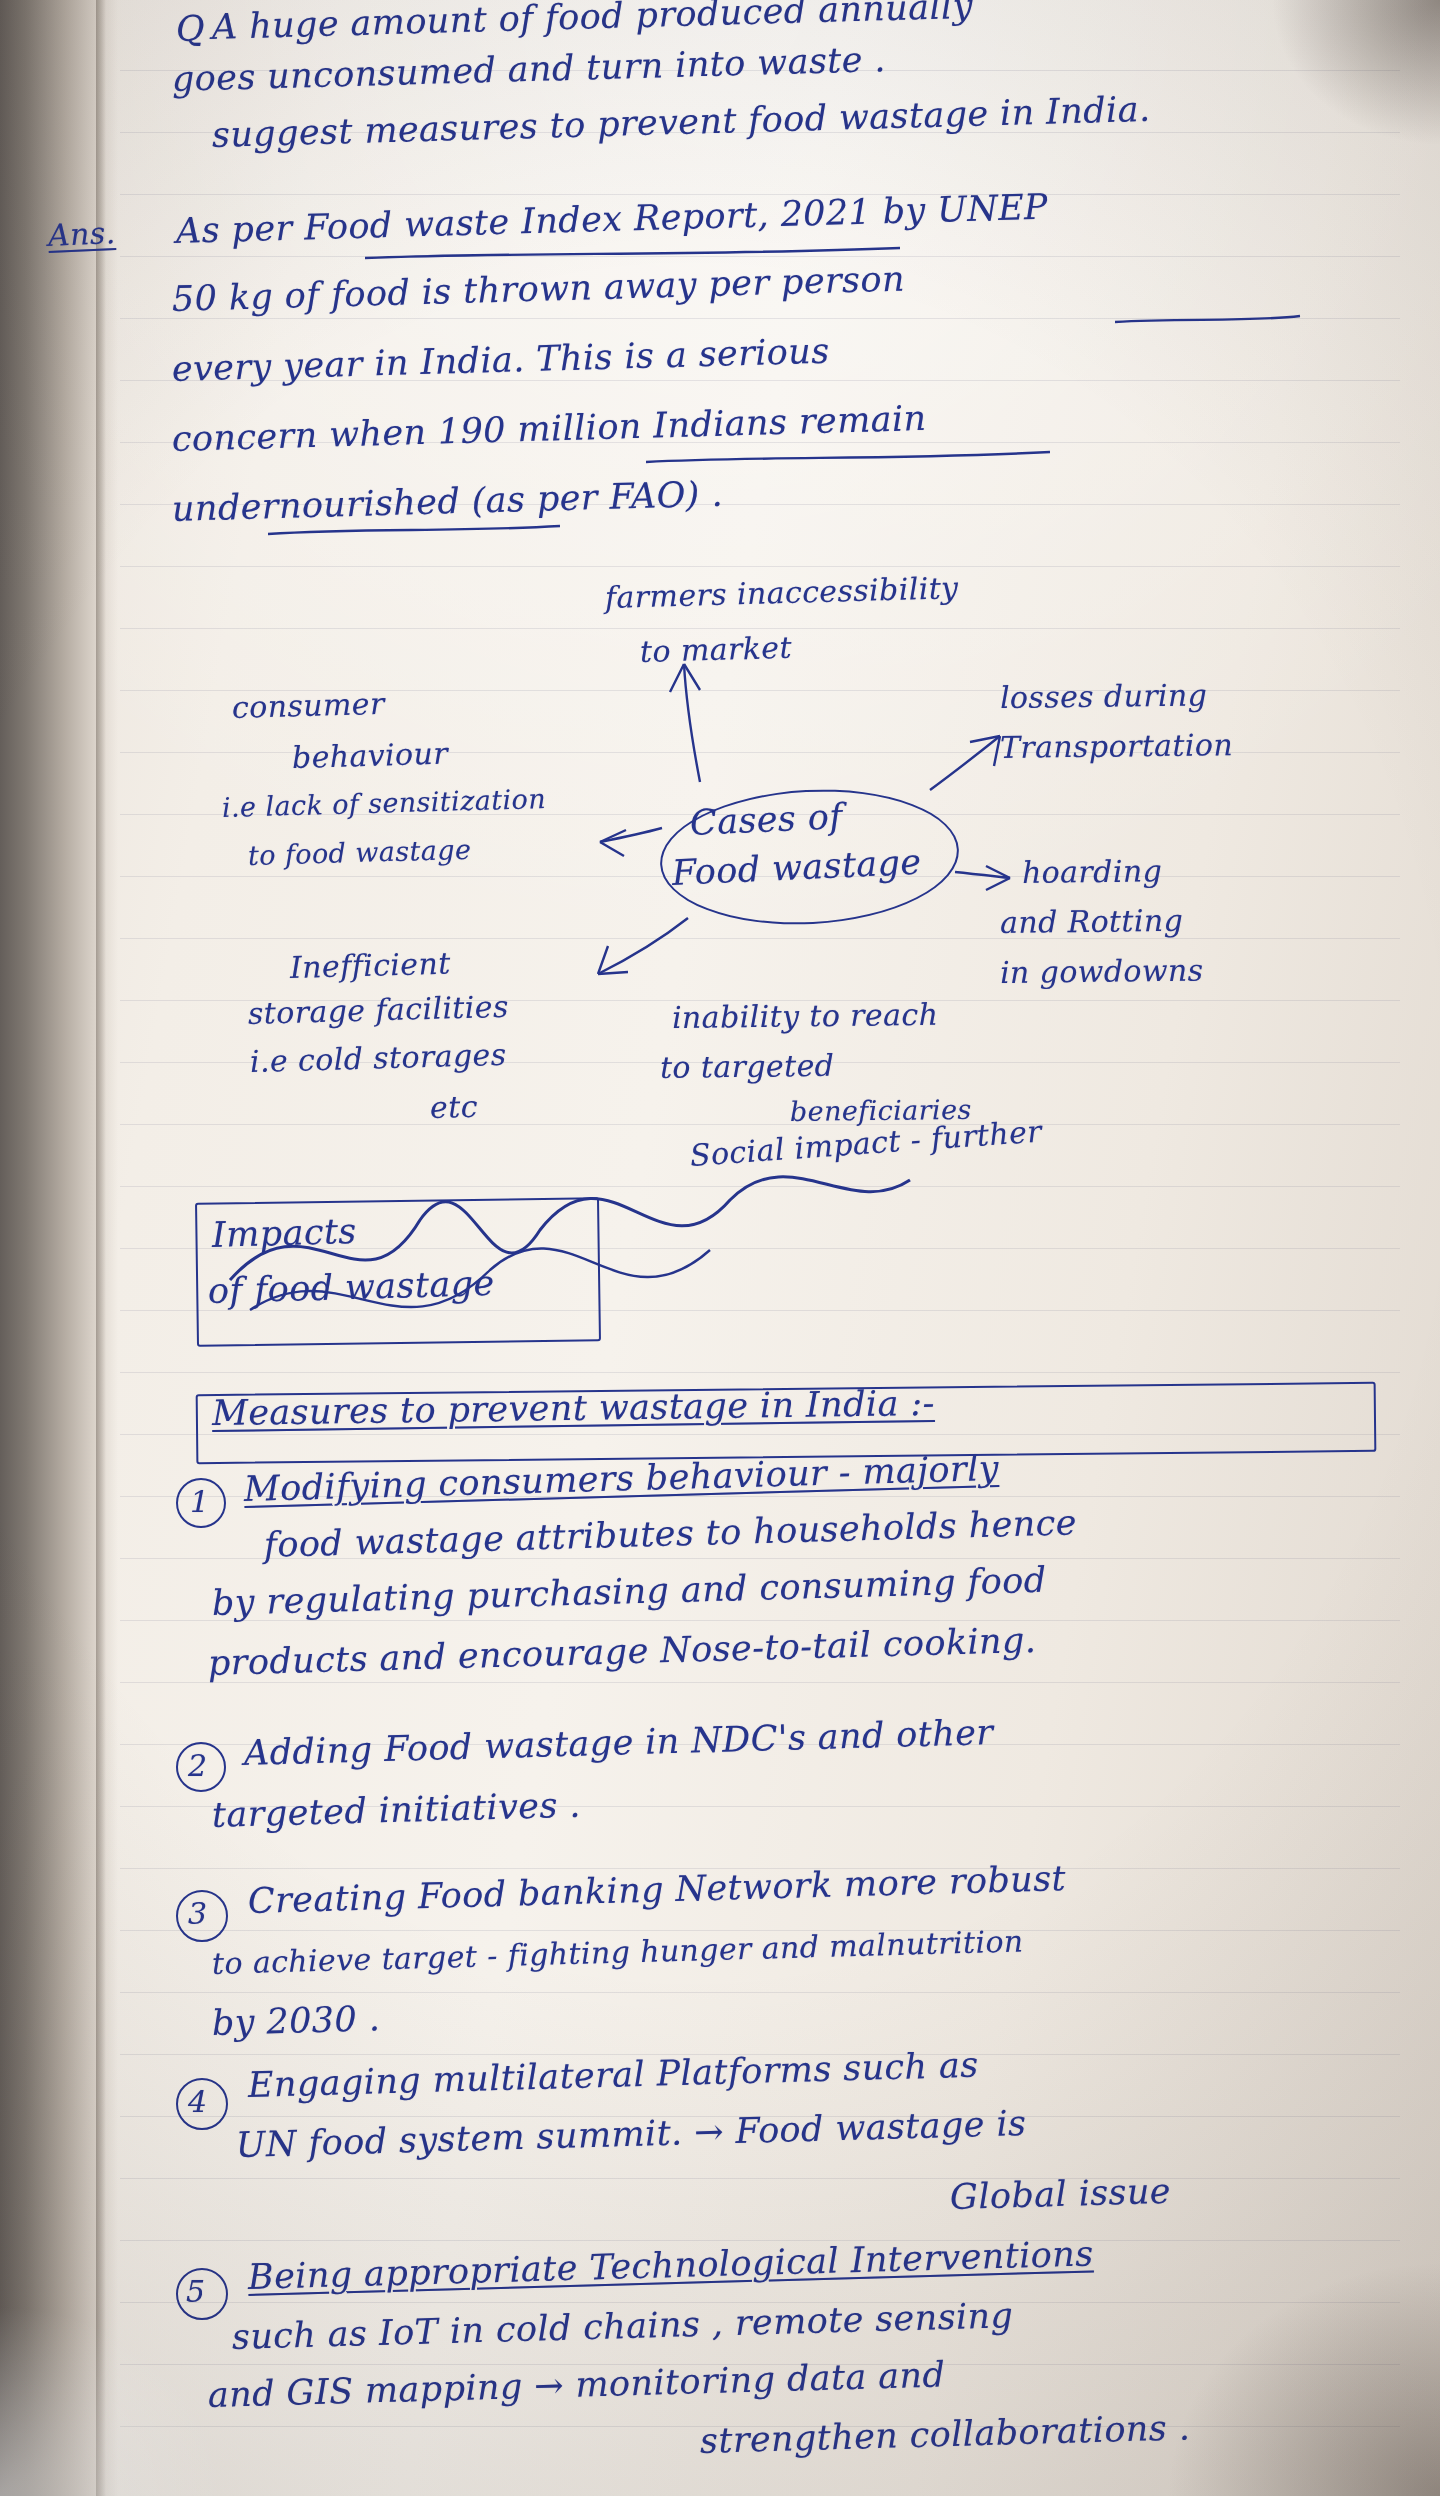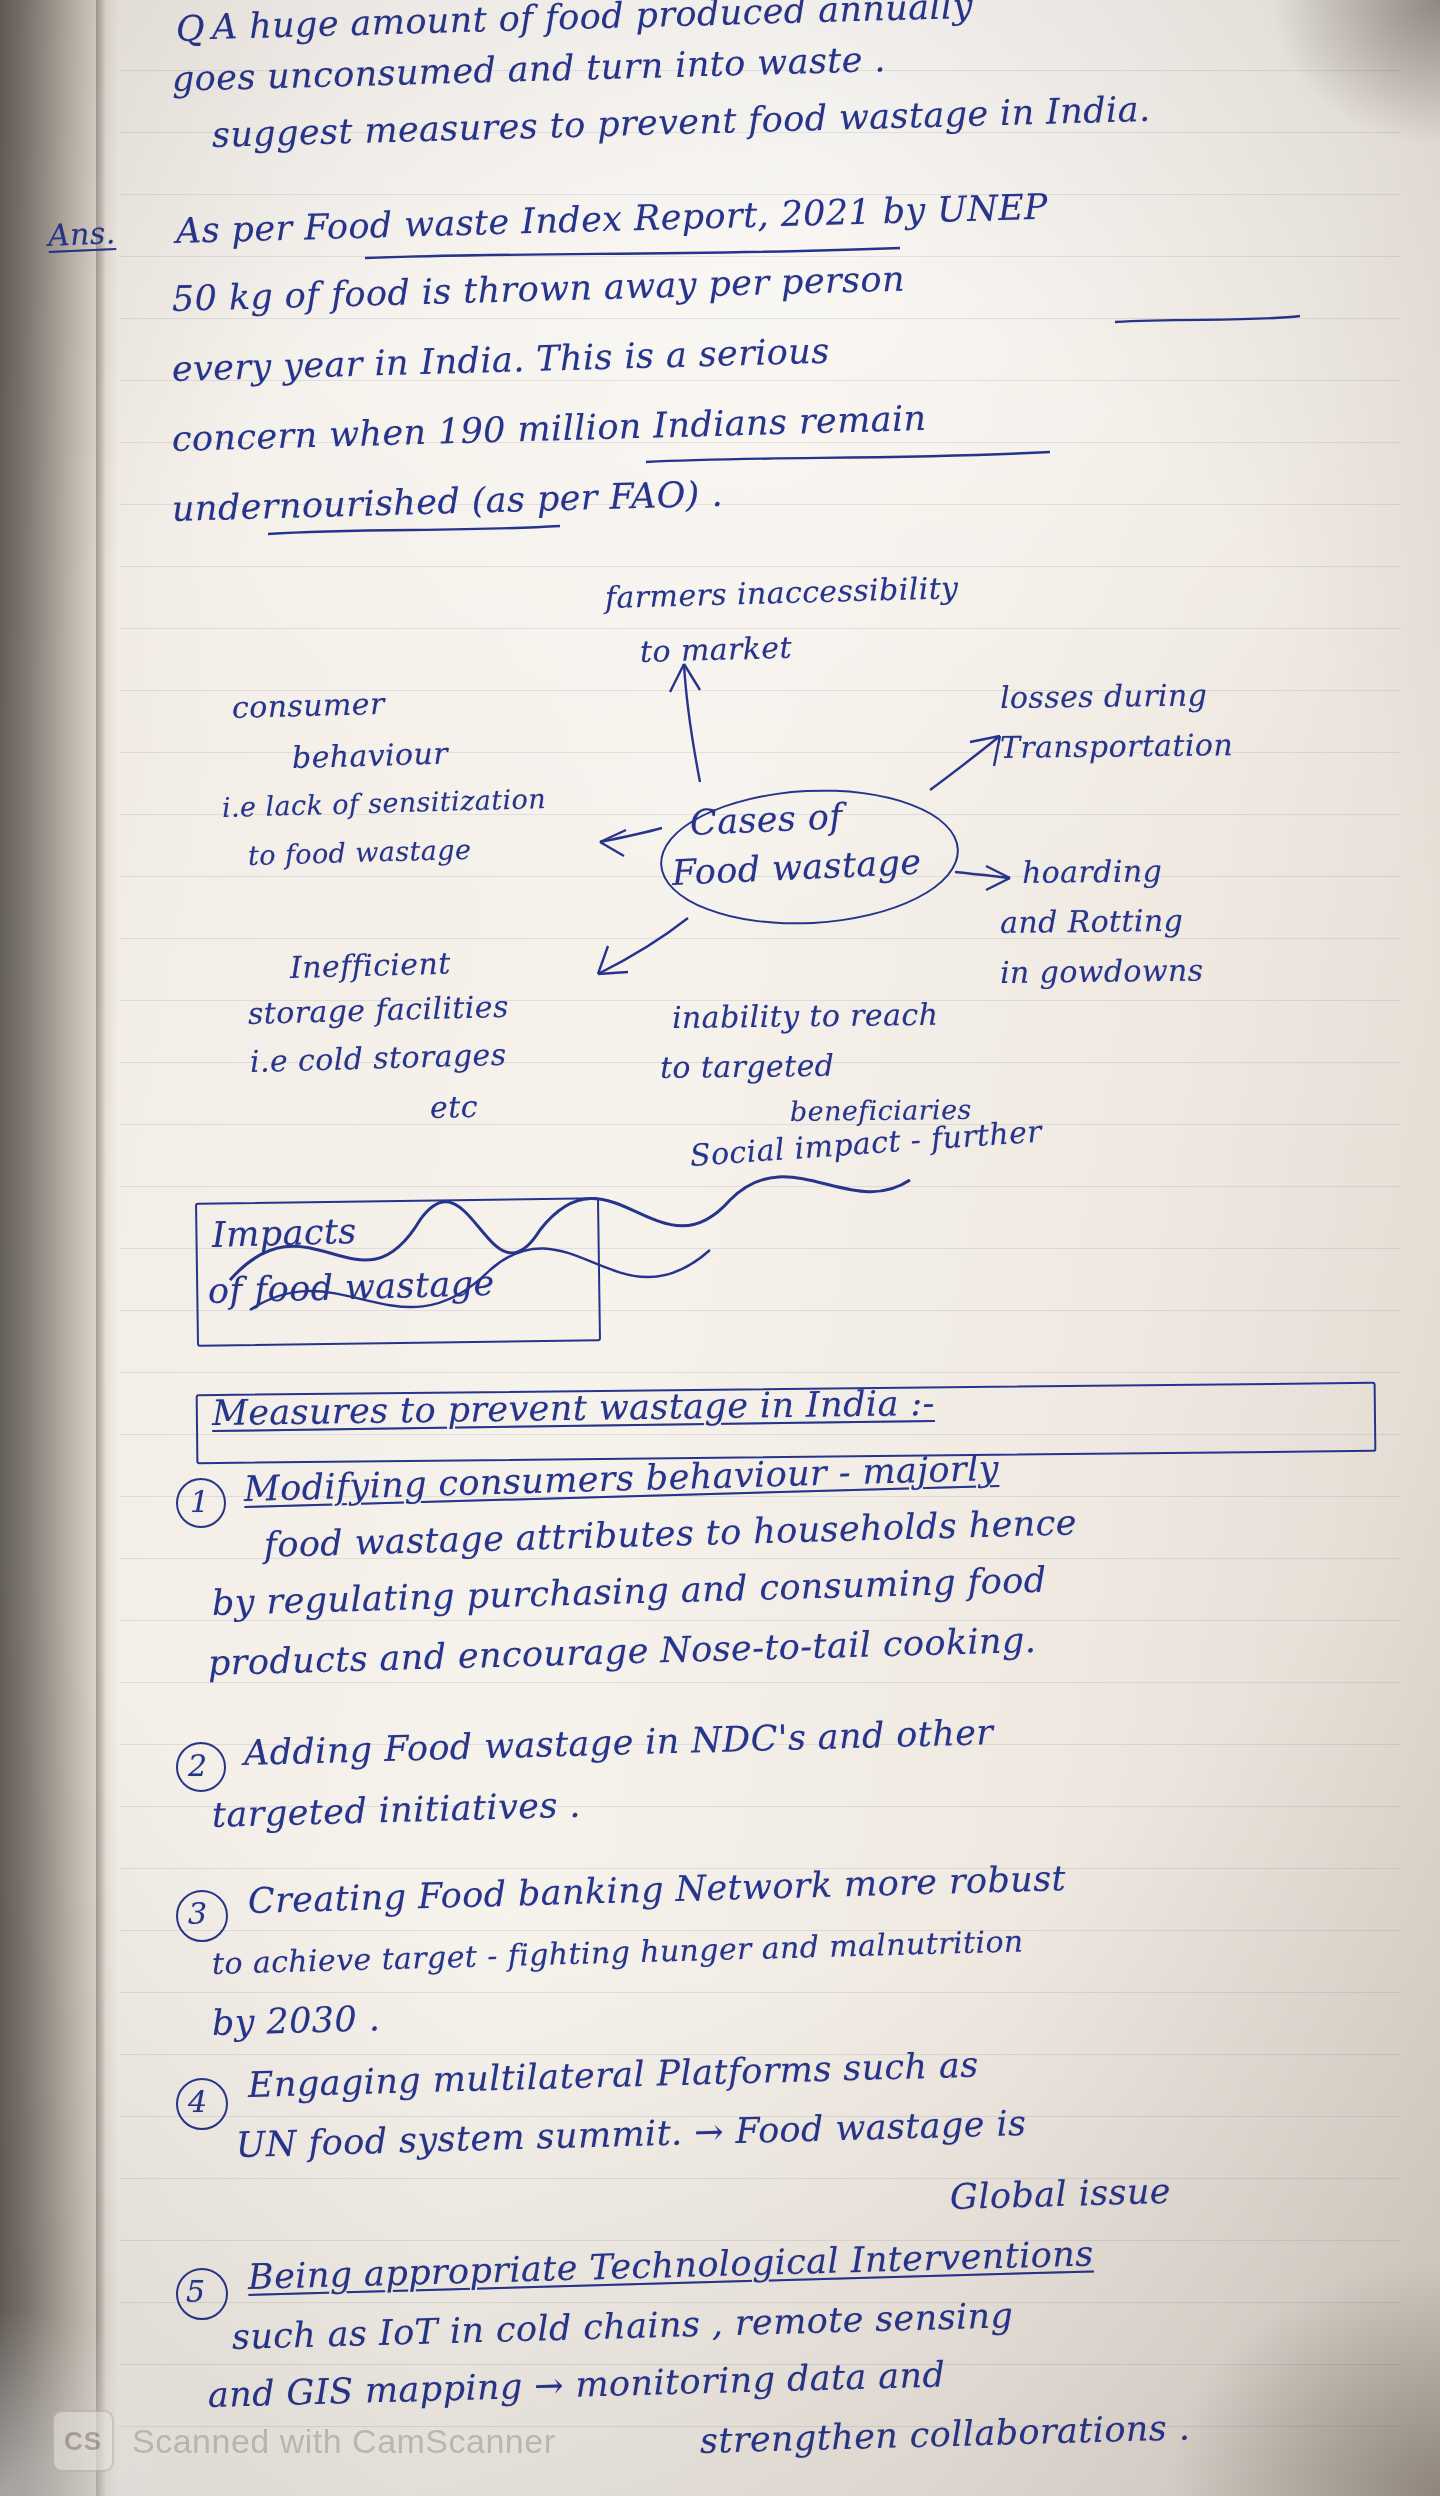--- a/index.html
+++ b/index.html
@@ -299,17 +299,13 @@
   <div class="ink line r1 u" style="left:248px; top:2260px;">Being appropriate Technological Interventions</div>
   <div class="ink line r1" style="left:232px; top:2320px;">such as IoT in cold chains , remote sensing</div>
   <div class="ink line r1" style="left:208px; top:2378px;">and GIS mapping → monitoring data and</div>
   <div class="ink line r1" style="left:700px; top:2424px;">strengthen collaborations .</div>
 
   <div id="top-right-shade"></div>
   <div id="bottom-right-shade"></div>
   <div id="bottom-left-shade"></div>
   <div id="vignette"></div>
 
-  <div id="watermark">
-    <div id="cs-badge">CS</div>
-    <div id="cs-text">Scanned with CamScanner</div>
-  </div>
 </div>
 
 </body></html>

